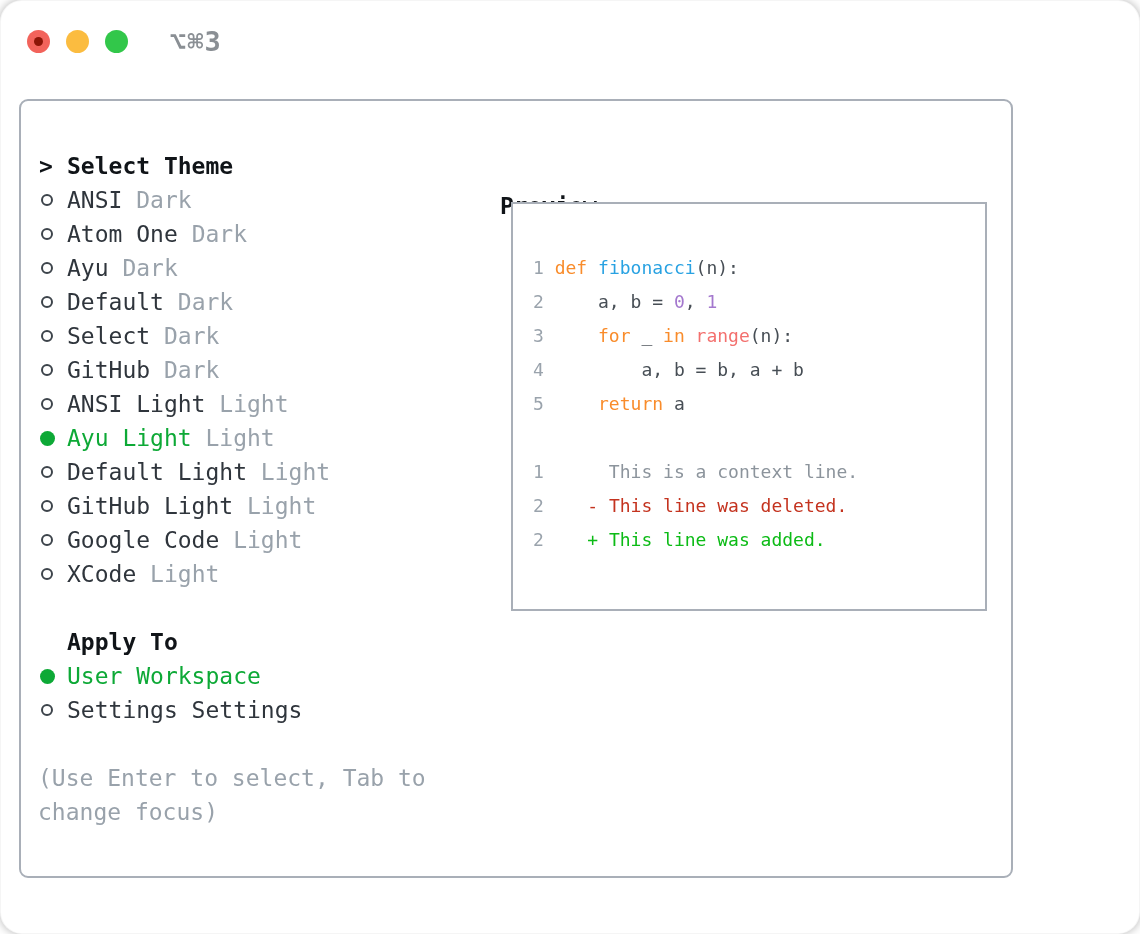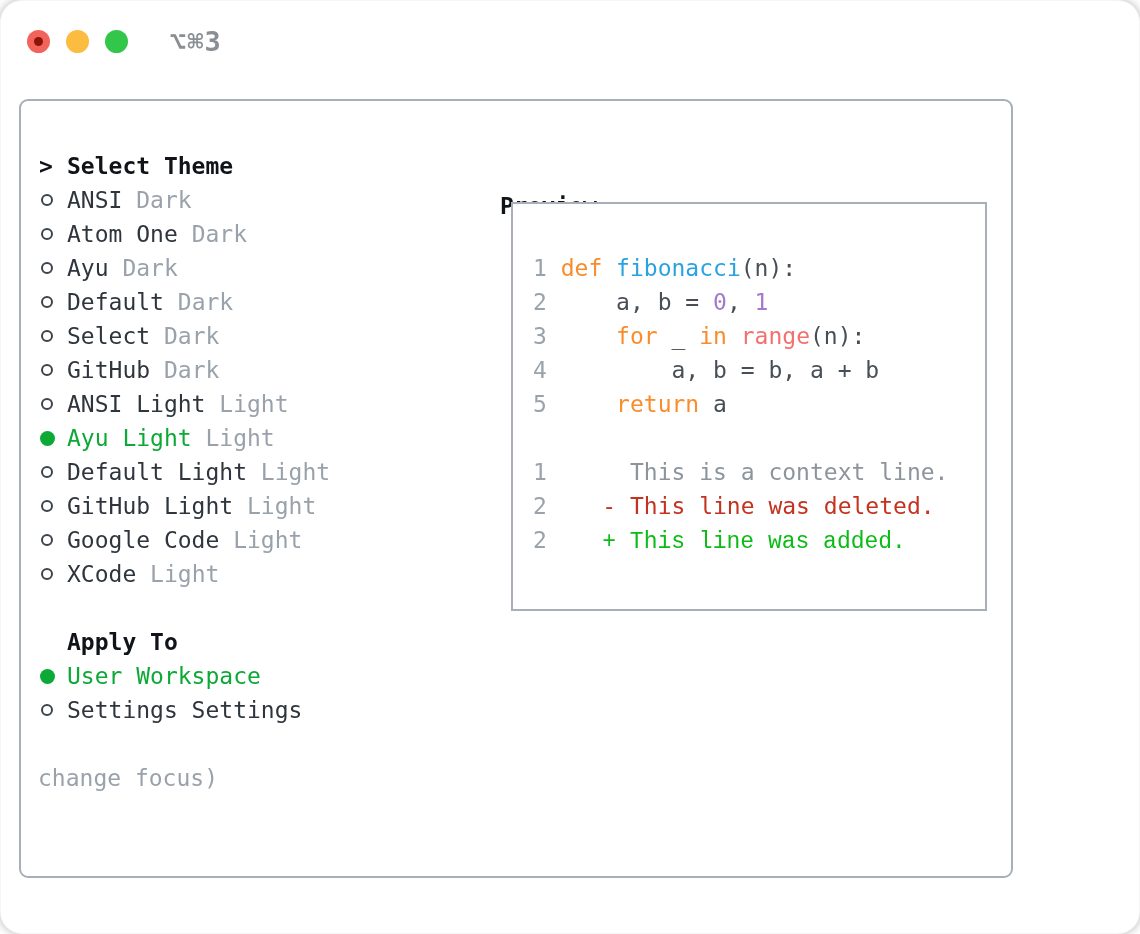--- a/index.html
+++ b/index.html
@@ -42,31 +42,31 @@
   .row.selected .name { color:var(--accent_green); }
   .tag { color:var(--muted_gray); white-space:pre; }
   .gap { height:34px; }
   .help { color:var(--muted_gray); }
 
   
   .preview-title { position:absolute; left:479px; top:48px; height:34px; line-height:34px;
                    font-size:23px; font-weight:bold; color:var(--header_black);margin-top:40px; }
   .preview-box { position:absolute; left:490px; top:101px; width:476px; height:409px;
                  border:2px solid var(--panel_border); background:#fff; overflow:hidden; }
-  .preview-box pre { padding:47px 0 0 20px; font-size:23px; line-height:34px;
+  .preview-box pre { padding:47px 0 0 20px; font-size:18px; line-height:34px;
                      font-family:inherit; white-space:pre; }
   .tok-num     { color:var(--line_num); }
   .tok-kw      { color:var(--kw_orange); }
   .tok-fn      { color:var(--fn_blue); }
   .tok-code    { color:var(--code_text); }
   .tok-const   { color:var(--const_purple); }
   .tok-builtin { color:var(--builtin_coral); }
   .tok-ctx     { color:var(--context_gray); }
   .tok-del     { color:var(--diff_del);margin-top:24px; }
-  .tok-add     { color:var(--diff_add);font-family:Liberation Mono, monospace; }
+  .tok-add     { color:var(--diff_add); }
 </style>
 </head>
 <body>
 
 <div class="window">
 
   <div class="titlebar">
     <span class="light red">
       <span class="reddot"></span>
     </span>
@@ -160,20 +160,21 @@
   </div>
           <div class="row">
     <span class="marker"><span class="ring"></span></span>
     <span class="name">Settings Settings</span>
   </div>
         </div>
 
       <div class="gap"></div>
 
       <div class="help">
+        <div>(Use Enter to select, Tab to</div>
         <div>change focus)</div>
       </div>
     </div>
 
     <div class="preview-title">Preview</div>
 
     <div class="preview-box">
       <pre id="code-pre"><div><span class="tok-num">1 </span><span class="tok-kw">def</span><span class="tok-code"> </span><span class="tok-fn">fibonacci</span><span class="tok-code">(n):</span></div><div><span class="tok-num">2</span><span class="tok-code">     a, b = </span><span class="tok-const">0</span><span class="tok-code">, </span><span class="tok-const">1</span></div><div><span class="tok-num">3</span><span class="tok-code">     </span><span class="tok-kw">for</span><span class="tok-code"> _ </span><span class="tok-kw">in</span><span class="tok-code"> </span><span class="tok-builtin">range</span><span class="tok-code">(n):</span></div><div><span class="tok-num">4</span><span class="tok-code">         a, b = b, a + b</span></div><div><span class="tok-num">5</span><span class="tok-code">     </span><span class="tok-kw">return</span><span class="tok-code"> a</span></div><div>&nbsp;</div><div><span class="tok-num">1</span><span class="tok-ctx">      This is a context line.</span></div><div><span class="tok-num">2</span><span class="tok-code">    </span><span class="tok-del">- This line was deleted.</span></div><div><span class="tok-num">2</span><span class="tok-code">    </span><span class="tok-add">+ This line was added.</span></div></pre>
     </div>
 

